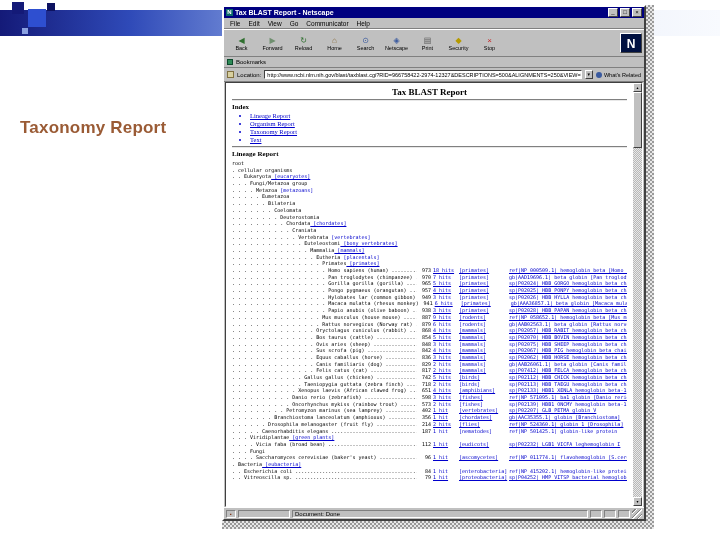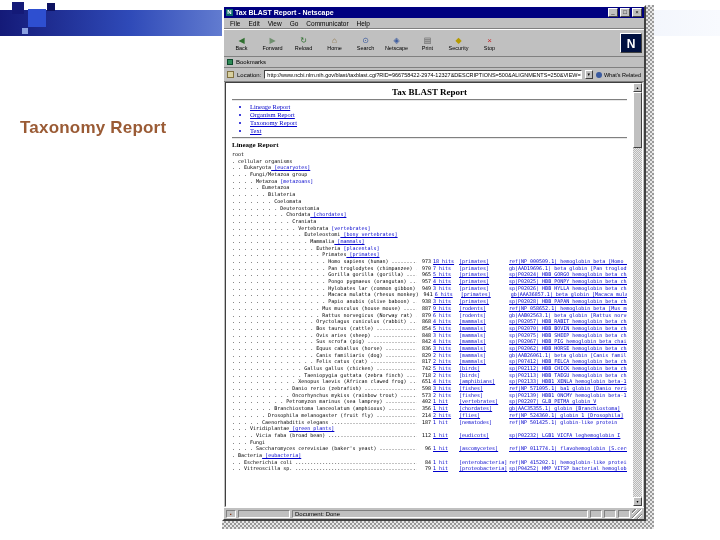--- a/index.html
+++ b/index.html
@@ -202,20 +202,21 @@
         <span class="whatsrel">
           <span class="wricon"></span>
           <span class="wrlabel">What's Related</span>
         </span>
       </div>
 
       <div class="content">
         <div class="page">
           <div class="page-title">Tax BLAST Report</div>
           <hr class="rule">
+          <div class="subhead">Index</div>
           <ul class="index">
               <li class="idx-item">Lineage Report</li>
               <li class="idx-item">Organism Report</li>
               <li class="idx-item">Taxonomy Report</li>
               <li class="idx-item">Text</li>
             </ul>
           <hr class="rule">
           <div class="subhead">Lineage Report</div>
           <div class="rows">
               <div class="trow"><span class="rt">root</span><span class="rl"></span></div>

